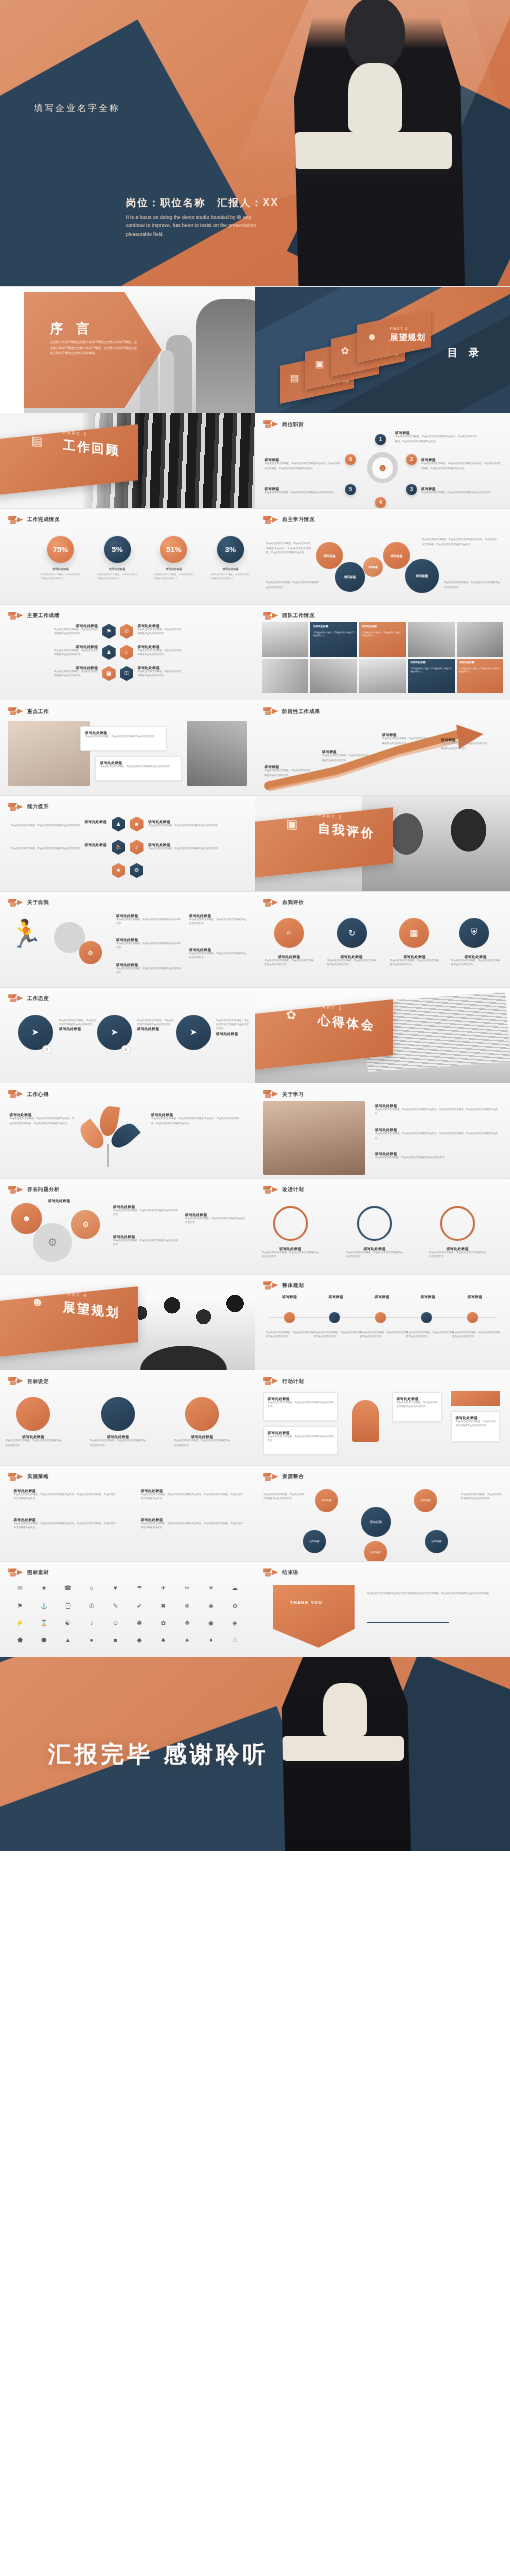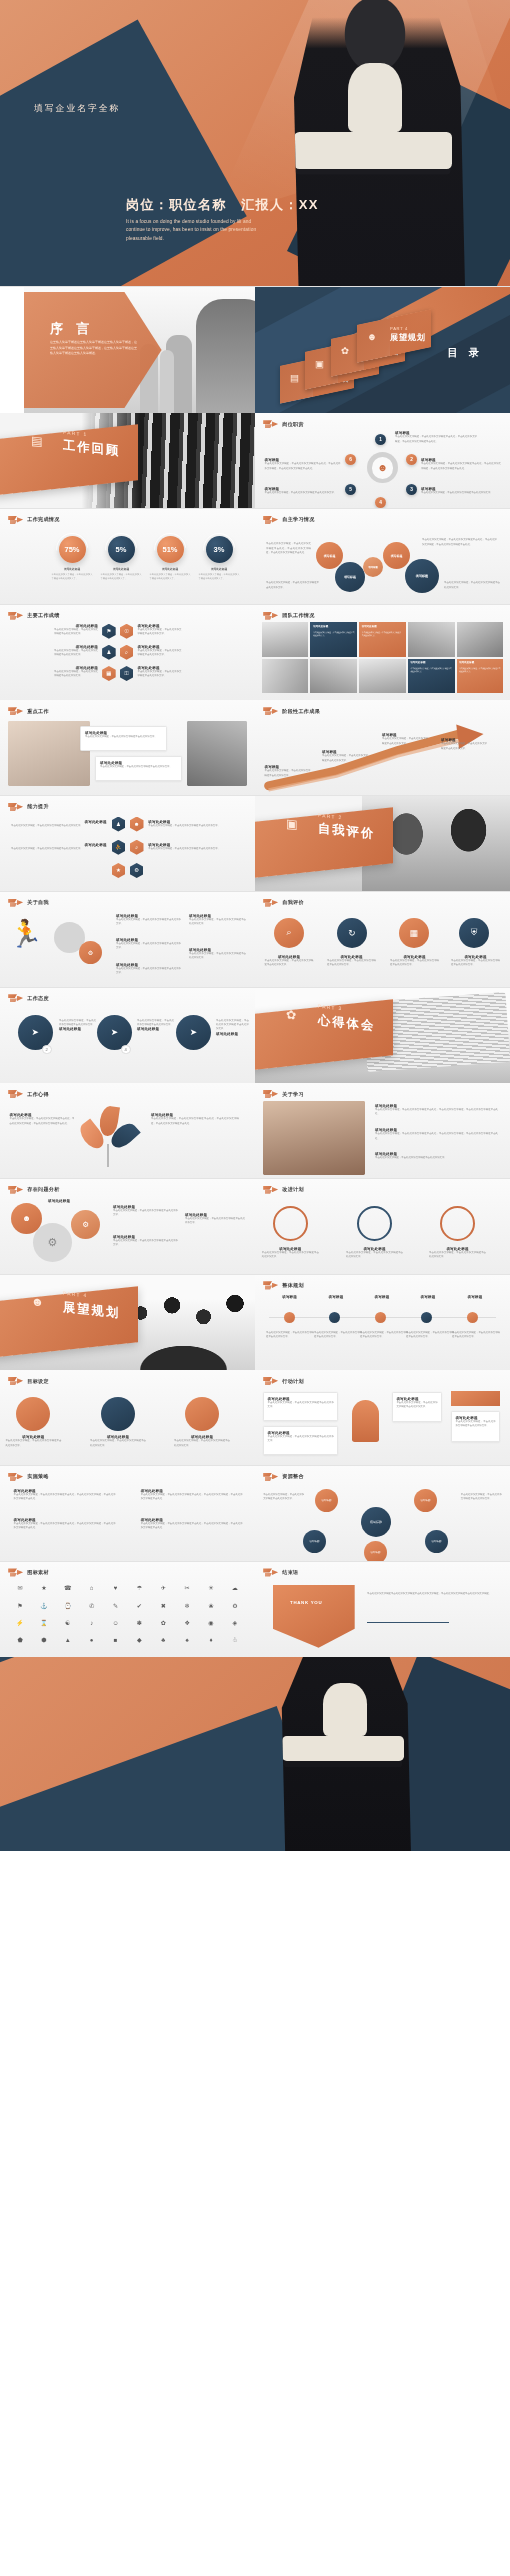--- a/index.html
+++ b/index.html
@@ -51,21 +51,21 @@
   .cover .person .arms {
     position:absolute; left:16%; top:46%; width:70%; height:13%;
     background:#e9e4da; border-radius:5.4px;
     box-shadow:0 6.8px 0 -1.4px #1b1b20;
   }
   .cover .ctext { position:absolute; left:34px; top:103px; z-index:5; }
   .cover .company { font-size:8.8px; color:#fbe7d7; letter-spacing:2px; margin-bottom:4.1px; }
   .cover .maintitle { font-size:35px; color:#fdf6ee; letter-spacing:4.8px; font-weight:bold; line-height:1.05;
                       text-shadow:0 1.4px 6.8px rgba(80,30,10,.25); }
   .cover .submeta { position:absolute; left:126px; top:196px; z-index:5; }
-  .cover .role { font-size:13px; color:#fdeadb; letter-spacing:1.4px; font-weight:bold; }
+  .cover .role { font-size:10px; color:#fdeadb; letter-spacing:1.4px; font-weight:bold; }
   .cover .eng { font-size:4.8px; color:#f6d6be; line-height:1.75; margin-top:4.1px; max-width:143px; letter-spacing:0.1px; }
 
   
   .preface { width:255px; height:126px; position:relative; overflow:hidden;
              background:linear-gradient(180deg,#f3f3f3,#dedede);margin-left:24px; }
   .preface .ph {
     position:absolute; inset:0;
     background:
       linear-gradient(180deg,#fafafa 0%,#ededed 40%,#cfcfcf 100%);
   }
@@ -158,21 +158,21 @@
   .hdr .mark i:nth-child(1){ left:0; top:0.7px; width:8.8px; height:4.1px; clip-path:polygon(0 0,100% 0,72% 100%,0 100%); }
   .hdr .mark i:nth-child(2){ left:1.4px; top:4.8px; width:7.5px; height:4.1px; clip-path:polygon(0 0,100% 0,74% 100%,0 100%); opacity:.8;}
   .hdr .mark i:nth-child(3){ left:8.8px; top:2px; width:6.1px; height:5.4px; clip-path:polygon(0 0,100% 45%,0 100%); }
   .hdr .htxt { font-size:5.1px; color:#3a3a3a; font-weight:bold; letter-spacing:0.3px; }
 
   
   .ttl { font-size:3.5px; font-weight:bold; color:#2f2f2f; letter-spacing:0.2px; }
   .body-txt { font-size:2.4px; line-height:1.85; color:#8b8b8b; text-align:justify; }
 
   
-  .circ-row { position:absolute; left:0; right:0; top:27px; display:flex; justify-content:center;margin-left:36px; }
+  .circ-row { position:absolute; left:0; right:0; top:27px; display:flex; justify-content:space-between;margin-left:36px; }
   .circ-item { width:49px; text-align:center; }
   .circ {
     width:27px; height:27px; border-radius:50%; margin:0 auto 4.1px; position:relative;
     display:flex; align-items:center; justify-content:center;
     color:#fff; font-size:7.5px; font-weight:bold;
     box-shadow:0 2.7px 6.8px rgba(0,0,0,.18);
   }
   .circ.or { background:radial-gradient(circle at 32% 28%,#ef9b6d,#cf6e40); }
   .circ.nv { background:radial-gradient(circle at 32% 28%,#3b5a76,#1f3purple); background:radial-gradient(circle at 32% 28%,#3b5a76,#1d3purple); background:radial-gradient(circle at 32% 28%,#3b5a76,#1d3348); }
   .circ::before {
@@ -1189,16 +1189,17 @@
   <div class="sep"></div>
 
   <div class="thanks">
     <div class="orange-big"></div>
     <div class="navy-b1"></div>
     <div class="navy-b2"></div>
     <div class="person2">
       <div class="shirt2"></div>
         <div class="arms2"></div>
     </div>
+    <div class="ttext">汇报完毕 感谢聆听</div>
   </div>
 
 </div>
 
 
 </body></html>

